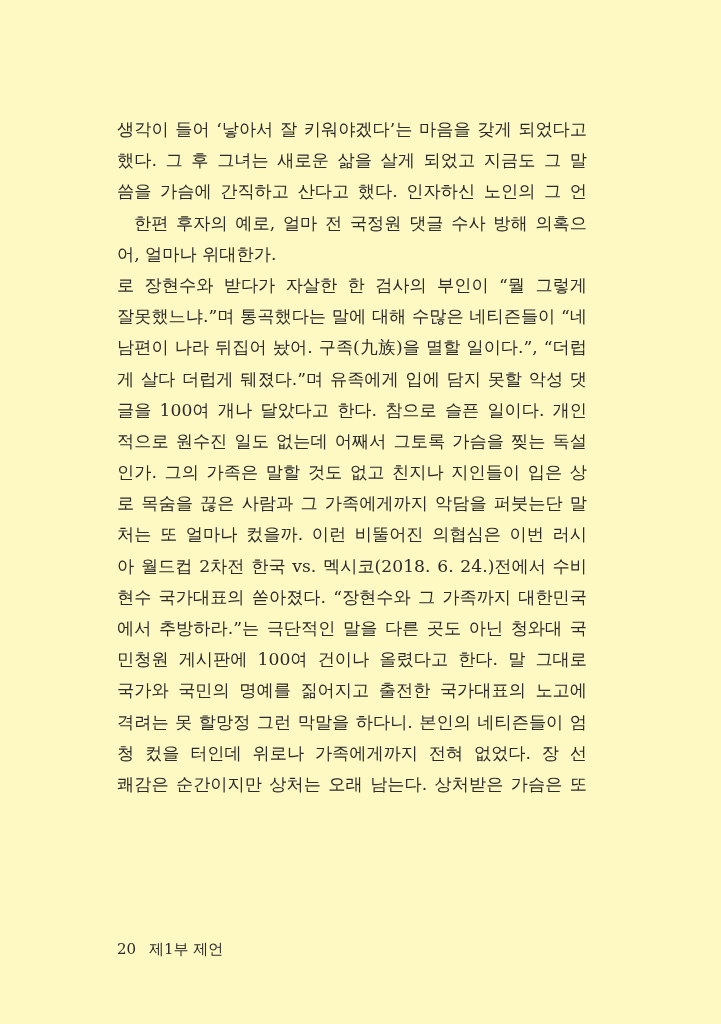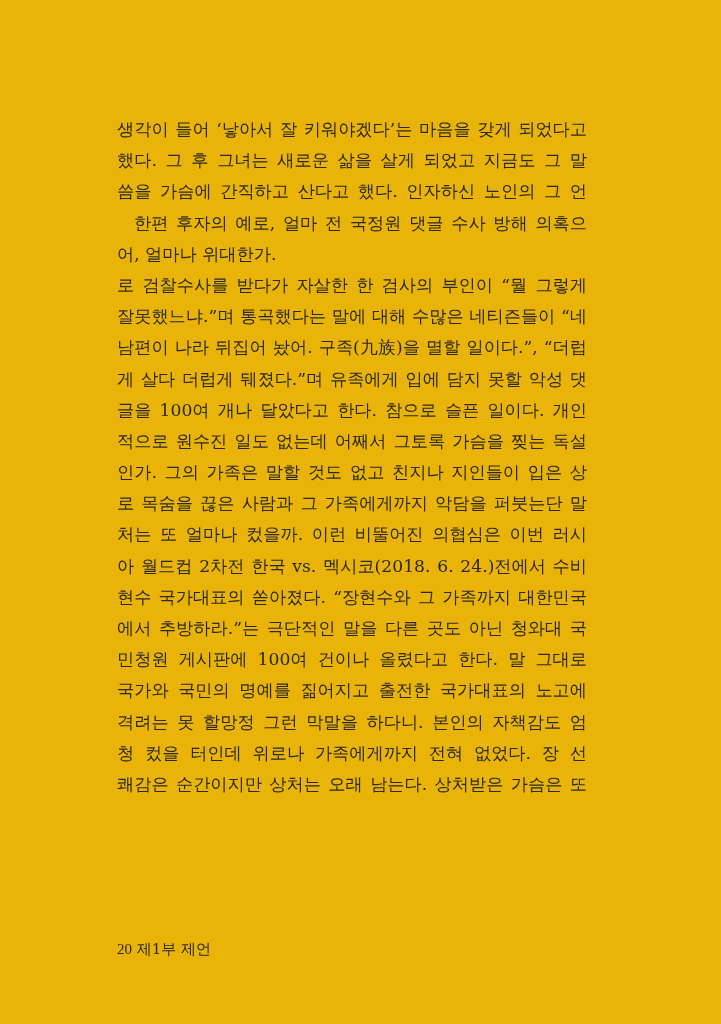--- a/index.html
+++ b/index.html
@@ -14,21 +14,21 @@
       overflow: hidden;
       font-family: "DejaVu Serif", "Liberation Serif", serif;
       color: #2a2a2a;
     }
     .page {
       position: absolute;
       left: 0;
       top: 0;
       width: 721px;
       height: 1024px;
-      background: #eab308;
+      background: #fef9c3;
     }
     .text-block {
       position: absolute;
       left: 117px;
       top: 114px;
       width: 470px;
     }
     .line {
       display: block;
       height: 31.2px;
@@ -47,48 +47,48 @@
     }
     .footer {
       position: absolute;
       left: 117px;
       top: 940px;
       font-size: 15px;
       color: #2a2a2a;
       white-space: nowrap;
     }
     .footer .page-number {
-      font-family: Liberation Serif, serif;
+      margin-right: 8px;
     }
   </style>
 </head>
 <body>
 
 <div class="page">
   <div class="text-block">
     <span class="line">생각이 들어 ‘낳아서 잘 키워야겠다’는 마음을 갖게 되었다고</span>
     <span class="line">했다. 그 후 그녀는 새로운 삶을 살게 되었고 지금도 그 말</span>
     <span class="line">씀을 가슴에 간직하고 산다고 했다. 인자하신 노인의 그 언</span>
     <span class="line indent">한편 후자의 예로, 얼마 전 국정원 댓글 수사 방해 의혹으</span>
     <span class="line last">어, 얼마나 위대한가.</span>
-    <span class="line">로 검찰수사를 받다가 자살한 한 검사의 부인이 “뭘 그렇게</span>
+    <span class="line">로 장현수와 받다가 자살한 한 검사의 부인이 “뭘 그렇게</span>
     <span class="line">잘못했느냐.”며 통곡했다는 말에 대해 수많은 네티즌들이 “네</span>
     <span class="line">남편이 나라 뒤집어 놨어. 구족(九族)을 멸할 일이다.”, “더럽</span>
     <span class="line">게 살다 더럽게 뒈졌다.”며 유족에게 입에 담지 못할 악성 댓</span>
     <span class="line">글을 100여 개나 달았다고 한다. 참으로 슬픈 일이다. 개인</span>
     <span class="line">적으로 원수진 일도 없는데 어째서 그토록 가슴을 찢는 독설</span>
     <span class="line">인가. 그의 가족은 말할 것도 없고 친지나 지인들이 입은 상</span>
     <span class="line">로 목숨을 끊은 사람과 그 가족에게까지 악담을 퍼붓는단 말</span>
     <span class="line">처는 또 얼마나 컸을까. 이런 비뚤어진 의협심은 이번 러시</span>
     <span class="line">아 월드컵 2차전 한국 vs. 멕시코(2018. 6. 24.)전에서 수비</span>
     <span class="line">현수 국가대표의 쏟아졌다. “장현수와 그 가족까지 대한민국</span>
     <span class="line">에서 추방하라.”는 극단적인 말을 다른 곳도 아닌 청와대 국</span>
     <span class="line">민청원 게시판에 100여 건이나 올렸다고 한다. 말 그대로</span>
     <span class="line">국가와 국민의 명예를 짊어지고 출전한 국가대표의 노고에</span>
-    <span class="line">격려는 못 할망정 그런 막말을 하다니. 본인의 자책감도 엄</span>
+    <span class="line">격려는 못 할망정 그런 막말을 하다니. 본인의 네티즌들이 엄</span>
     <span class="line">청 컸을 터인데 위로나 가족에게까지 전혀 없었다. 장 선</span>
     <span class="line">쾌감은 순간이지만 상처는 오래 남는다. 상처받은 가슴은 또</span>
   </div>
 
   <div class="footer">
     <span class="page-number">20</span>
     <span class="section-title">제1부 제언</span>
   </div>
 </div>
 

